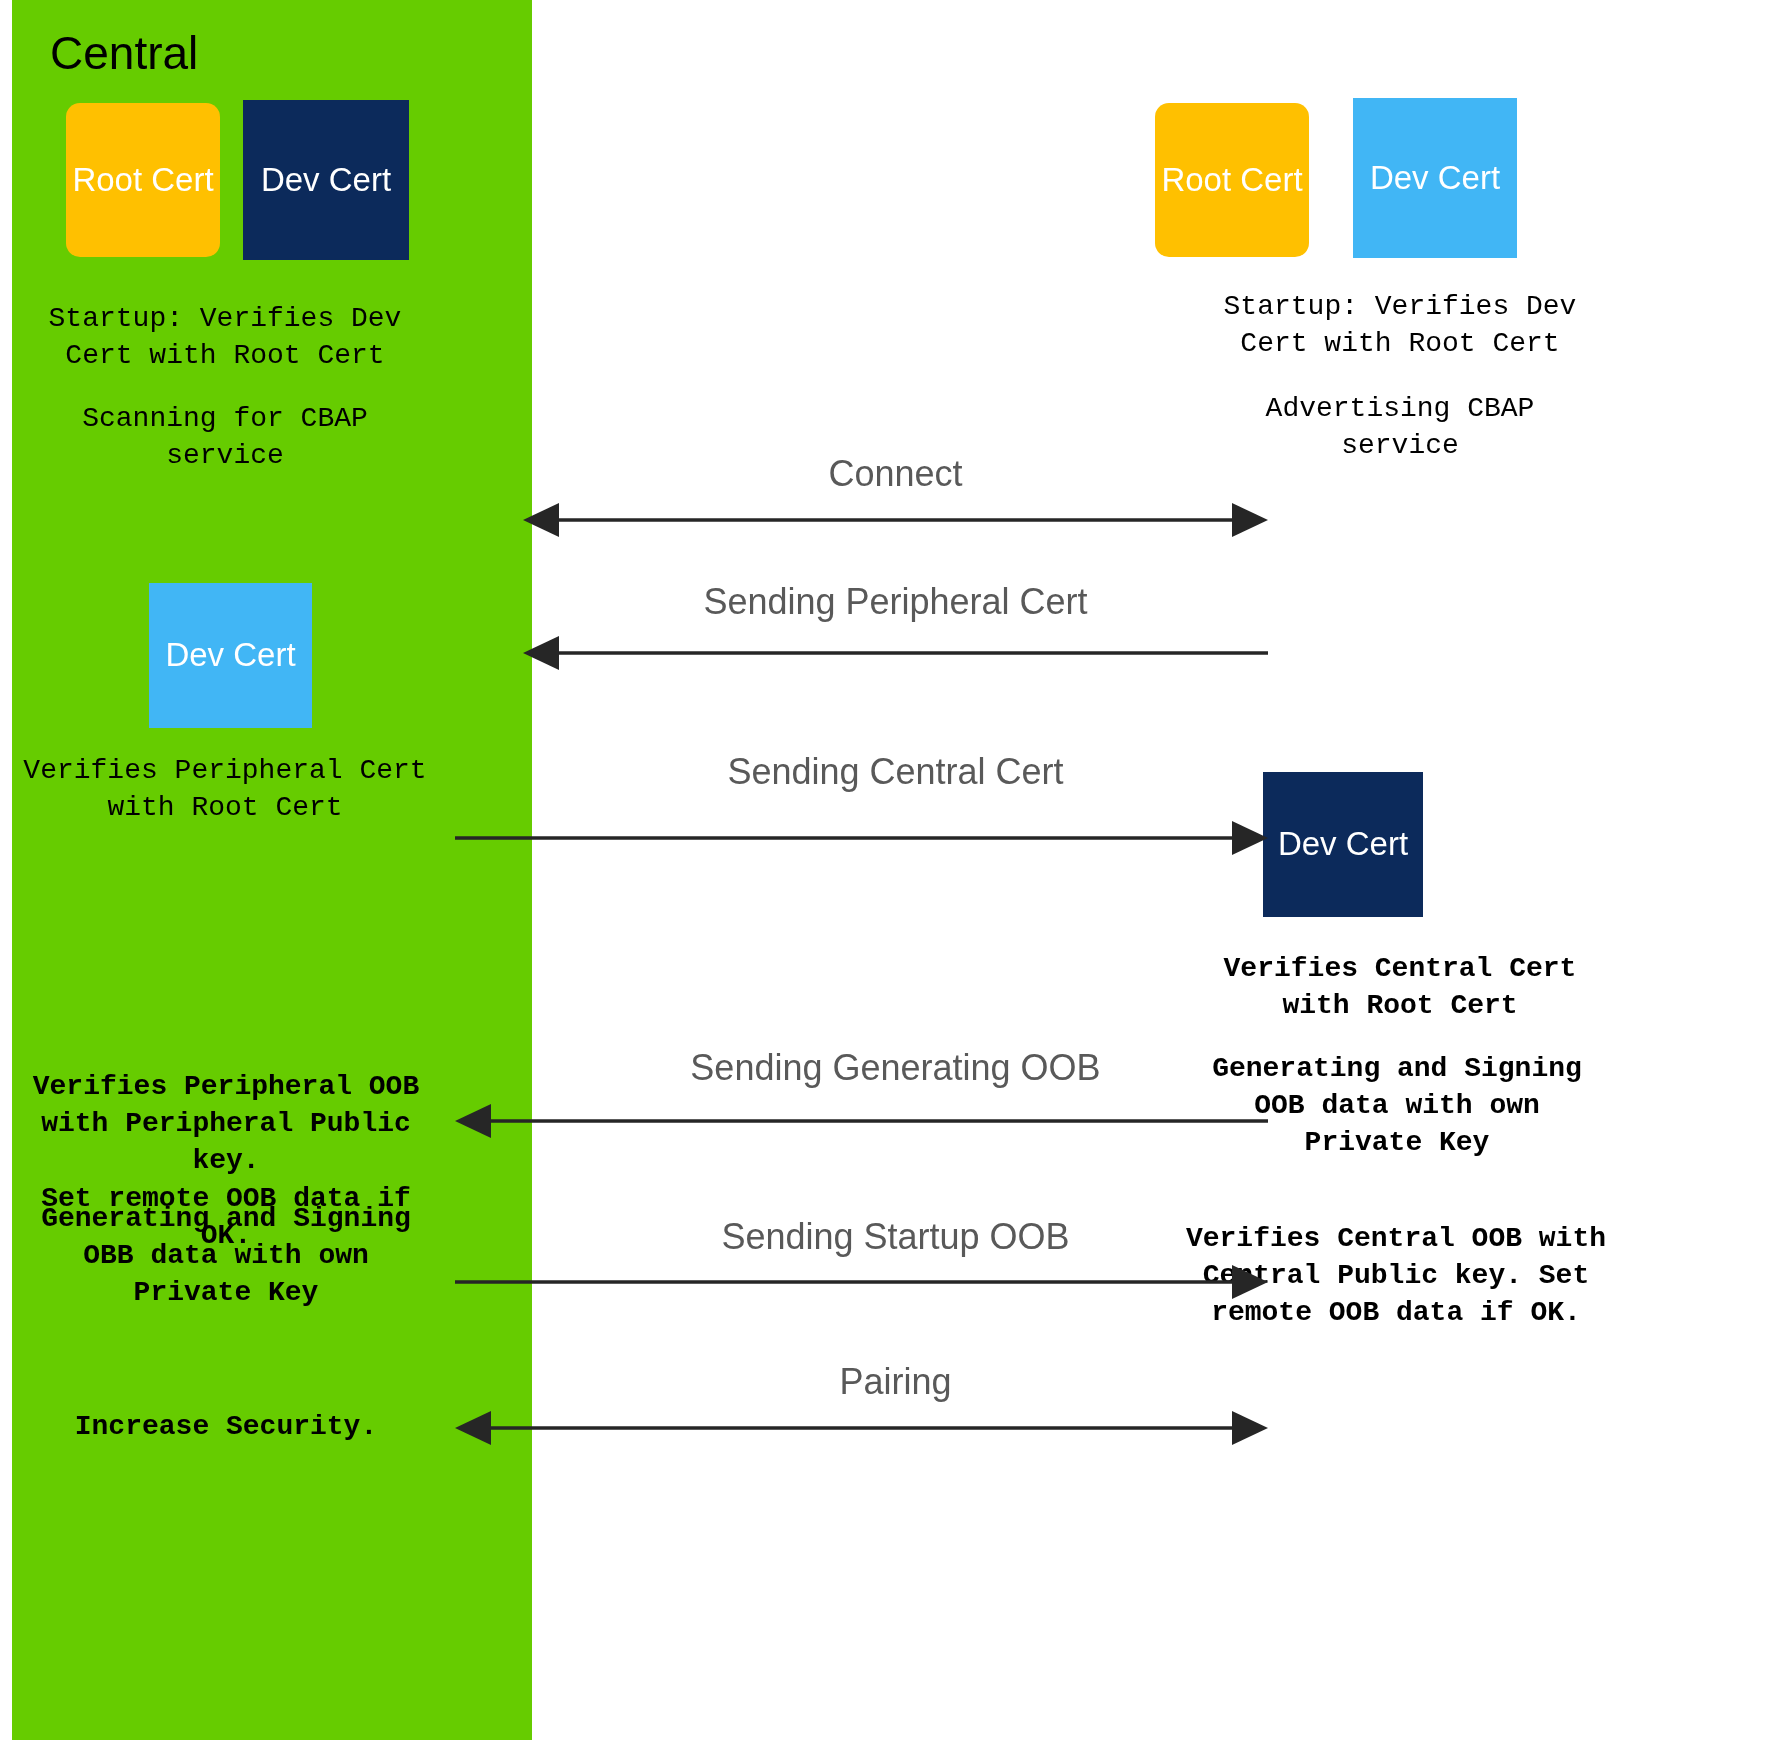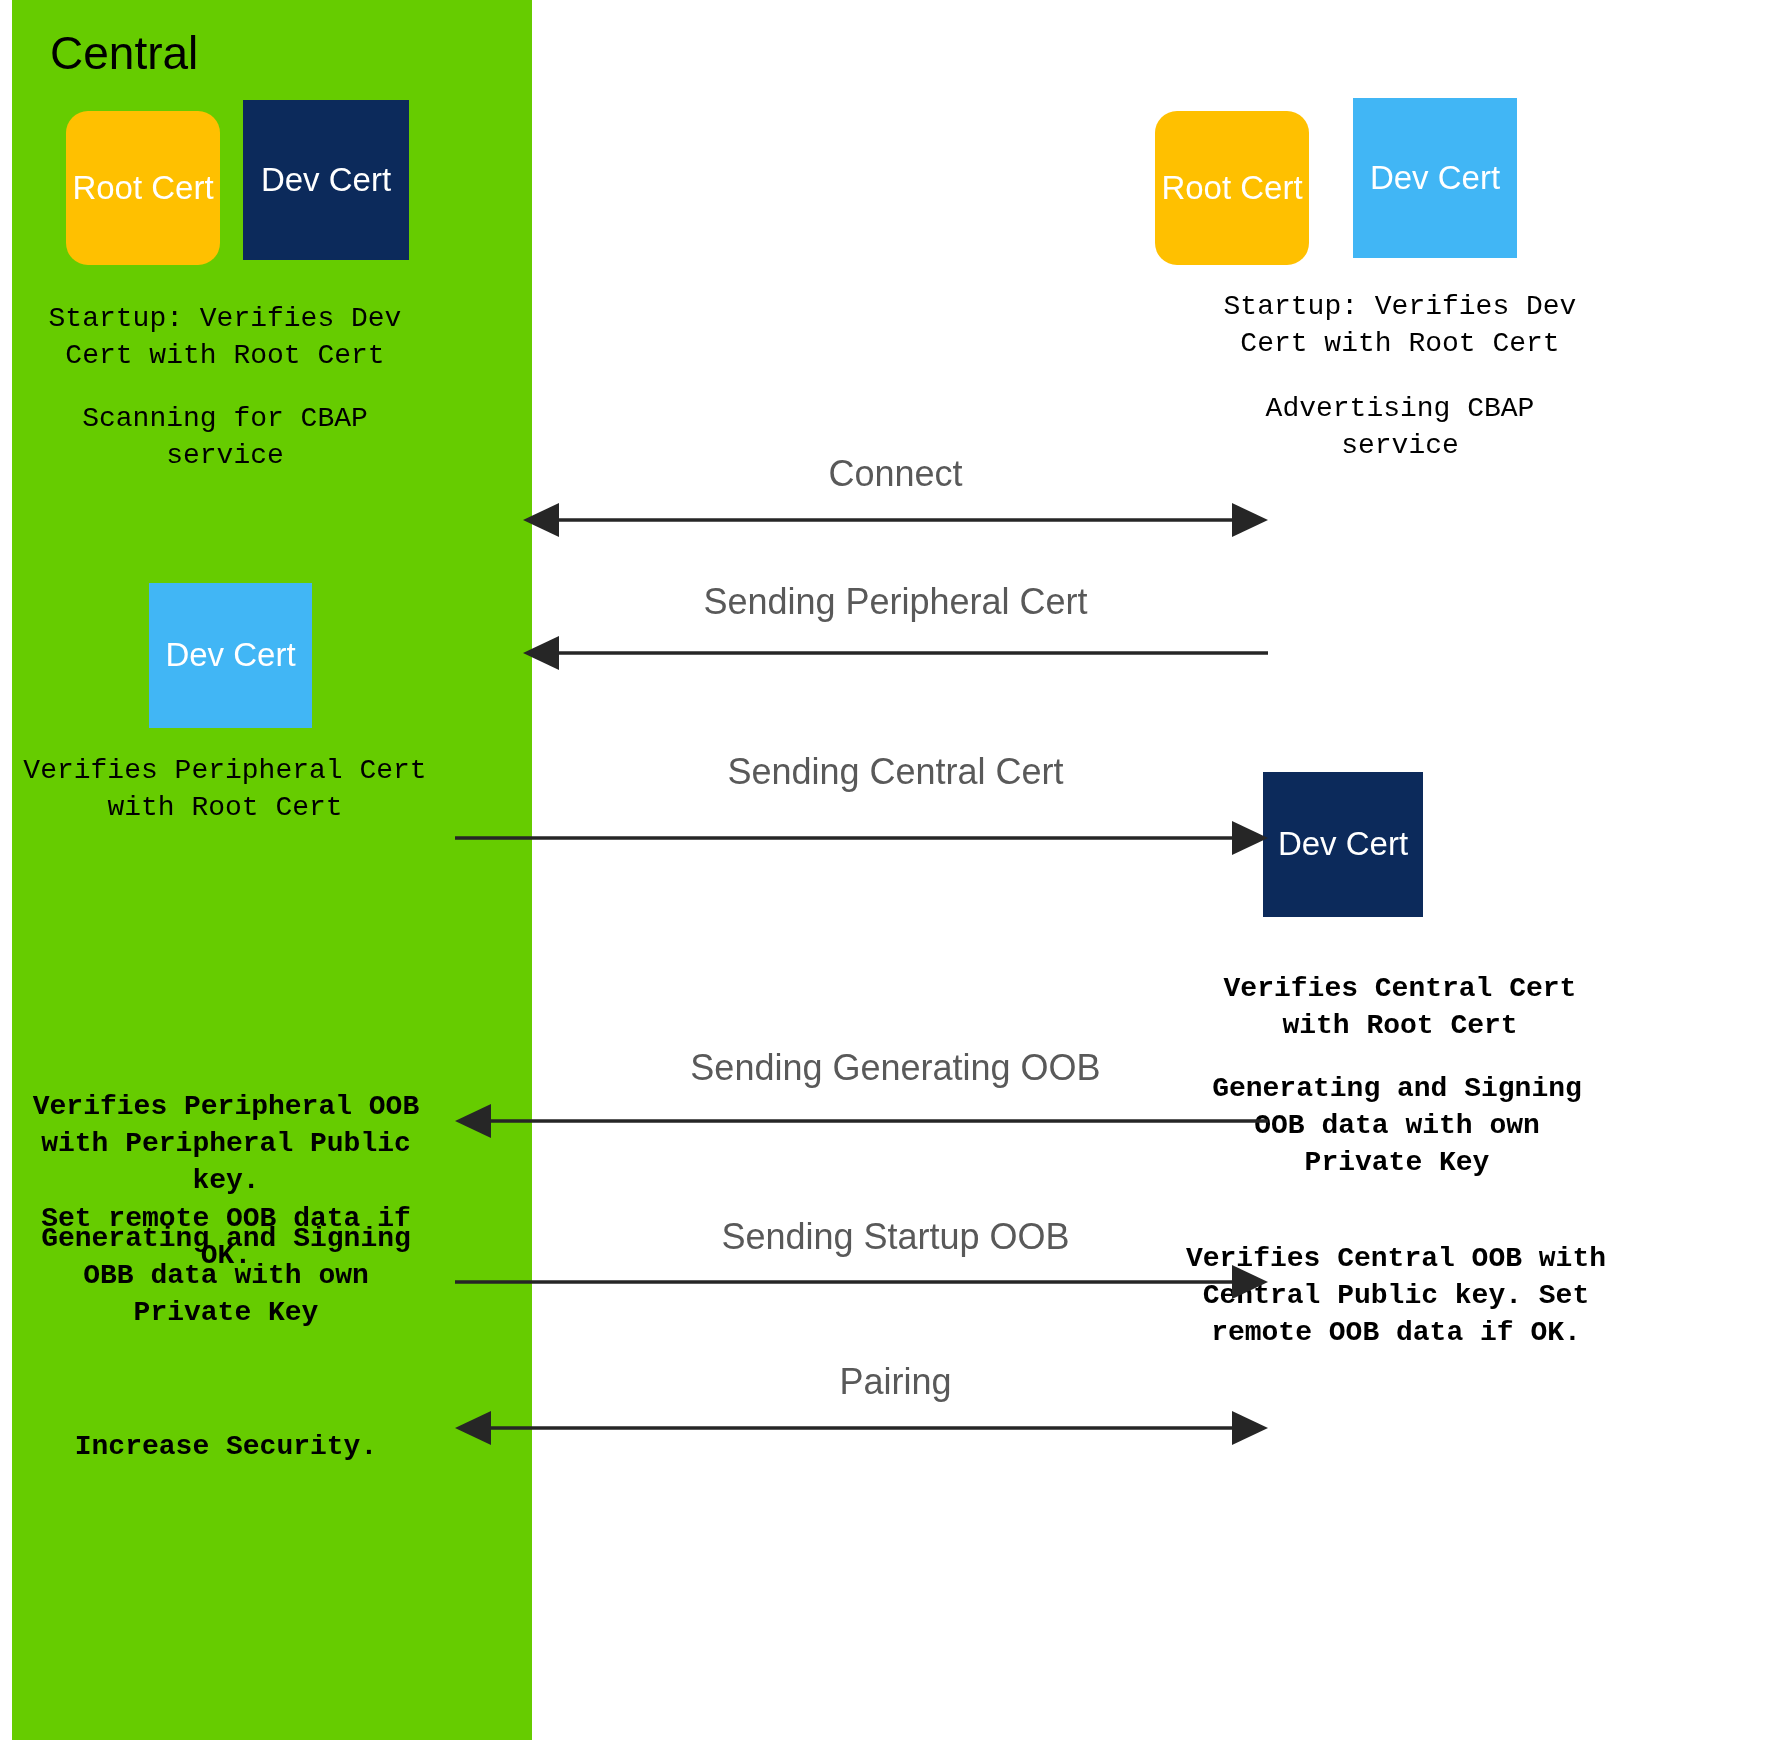--- a/index.html
+++ b/index.html
@@ -54,22 +54,21 @@
     align-items: center;
     justify-content: center;
     text-align: center;
     color: #ffffff;
     font-size: 33px;
     line-height: 1.22;
     box-sizing: border-box;
   }
   .cert-root {
     background: #ffc000;
-    border-radius: 22px;
-    margin-top: 8px;
+    border-radius: 14px;
   }
   .cert-dev-navy {
     background: #0c2a5b;
   }
   .cert-dev-blue {
     background: #41b6f5;
   }
 
   
   #central-root-cert { left: 66px;  top: 103px; width: 154px; height: 154px; }
@@ -84,21 +83,21 @@
   
   .note {
     position: absolute;
     text-align: center;
     color: #000000;
     font-size: 28px;
     line-height: 1.33;
     white-space: pre-line;
     font-family: Liberation Mono, monospace;
   }
-  .note-bold { font-weight: 700; margin-top: 20px; }
+  .note-bold { font-weight: 700; }
 
   #note-central-startup   { left: 20px;  top: 300px;  width: 410px; }
   #note-central-scanning  { left: 20px;  top: 400px;  width: 410px; }
   #note-central-verify-cert { left: 20px; top: 752px; width: 410px; }
   #note-central-verify-oob  { left: 16px; top: 1068px; width: 420px; font-weight: 700; }
   #note-central-gen-oob     { left: 16px; top: 1200px; width: 420px; font-weight: 700; }
   #note-central-increase    { left: 16px; top: 1408px; width: 420px; font-weight: 700; }
 
   #note-peripheral-startup  { left: 1195px; top: 288px;  width: 410px; }
   #note-peripheral-adv      { left: 1195px; top: 390px;  width: 410px; }

